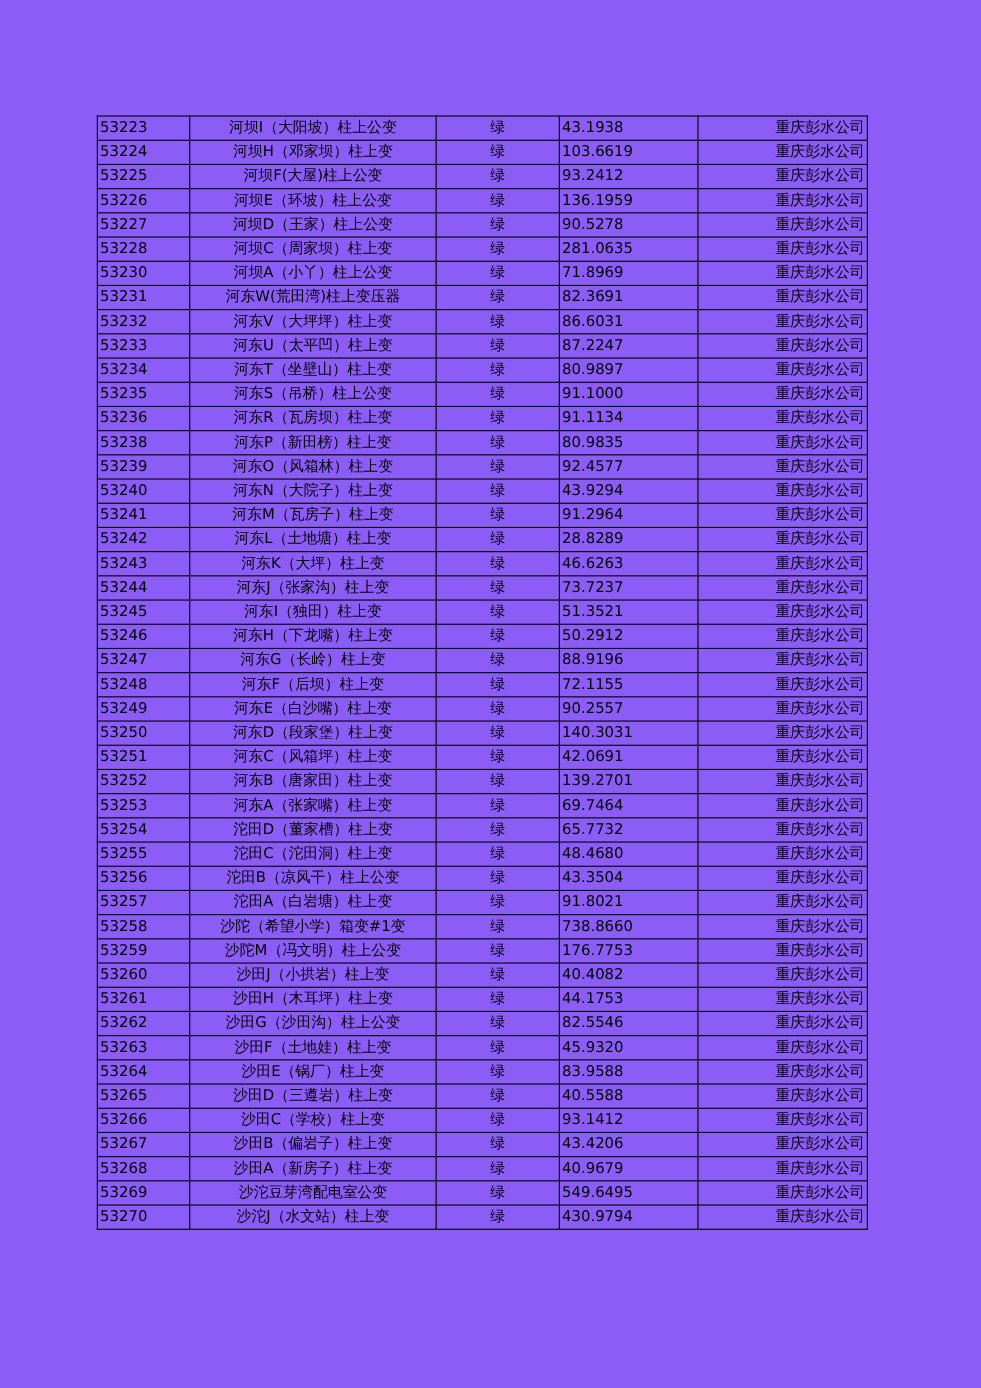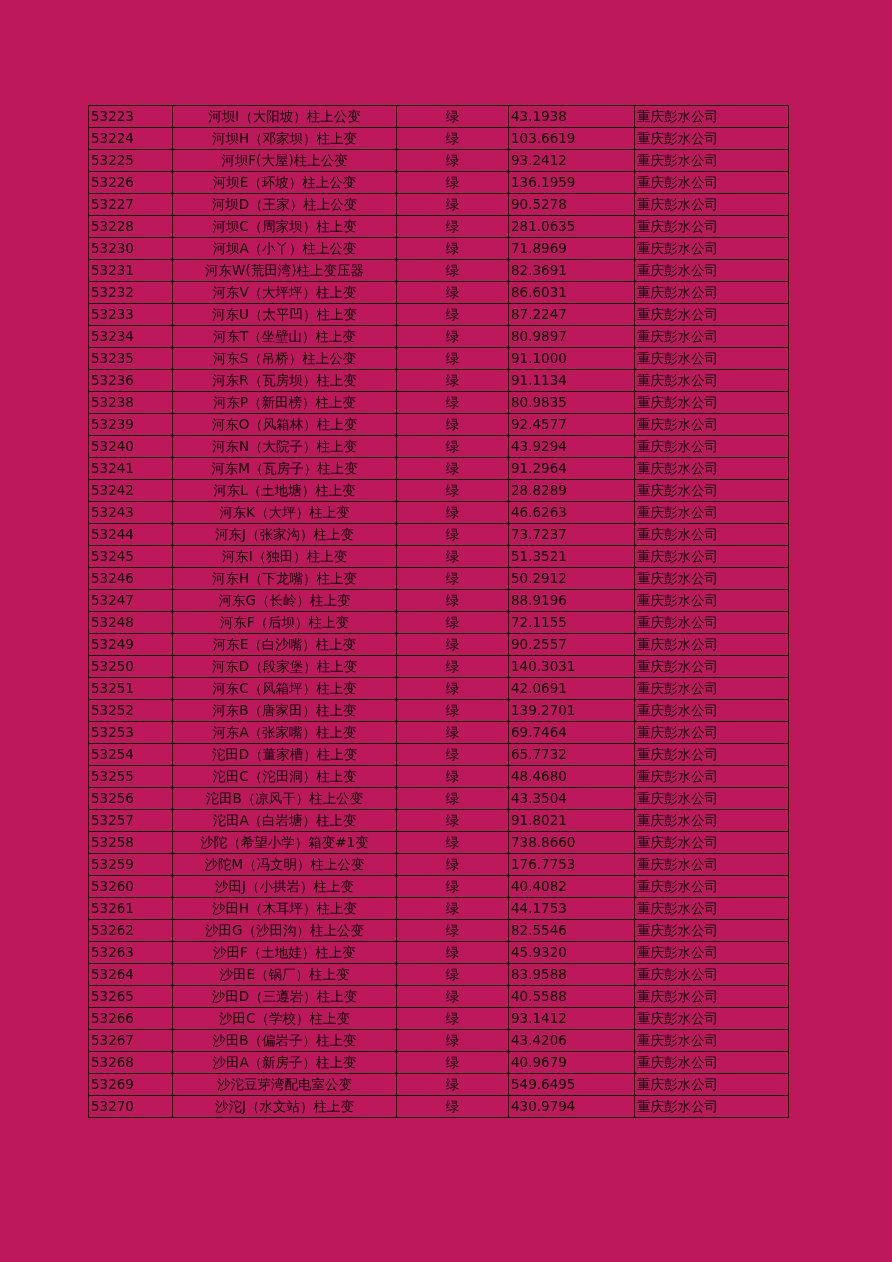--- a/index.html
+++ b/index.html
@@ -10,21 +10,21 @@
   body {
     width: 892px;
     height: 1262px;
     font-family: "Liberation Sans", sans-serif;
     color: #000000;
   }
   .page {
     position: relative;
     width: 892px;
     height: 1262px;
-    background: #be185d;
+    background: #8b5cf6;
     box-sizing: border-box;
   }
   .table-wrap {
     position: absolute;
     left: 88px;
     top: 105px;
     width: 700px;
   }
   table.data-table {
     border-collapse: collapse;
@@ -44,21 +44,21 @@
   col.c-id { width: 84px; }
   col.c-name { width: 224px; }
   col.c-flag { width: 112px; }
   col.c-val { width: 126px; }
   col.c-org { width: 154px; }
 
   td.id-cell { text-align: left; padding-left: 6px; }
   td.name-cell { text-align: center; margin-top: 32px; }
   td.flag-cell { text-align: center; }
   td.val-cell { text-align: left; }
-  td.org-cell { text-align: left; }
+  td.org-cell { text-align: right; }
 </style>
 </head>
 <body>
 
 <div class="page">
   <div class="table-wrap">
     <table class="data-table">
       <colgroup>
         <col class="c-id">
         <col class="c-name">

